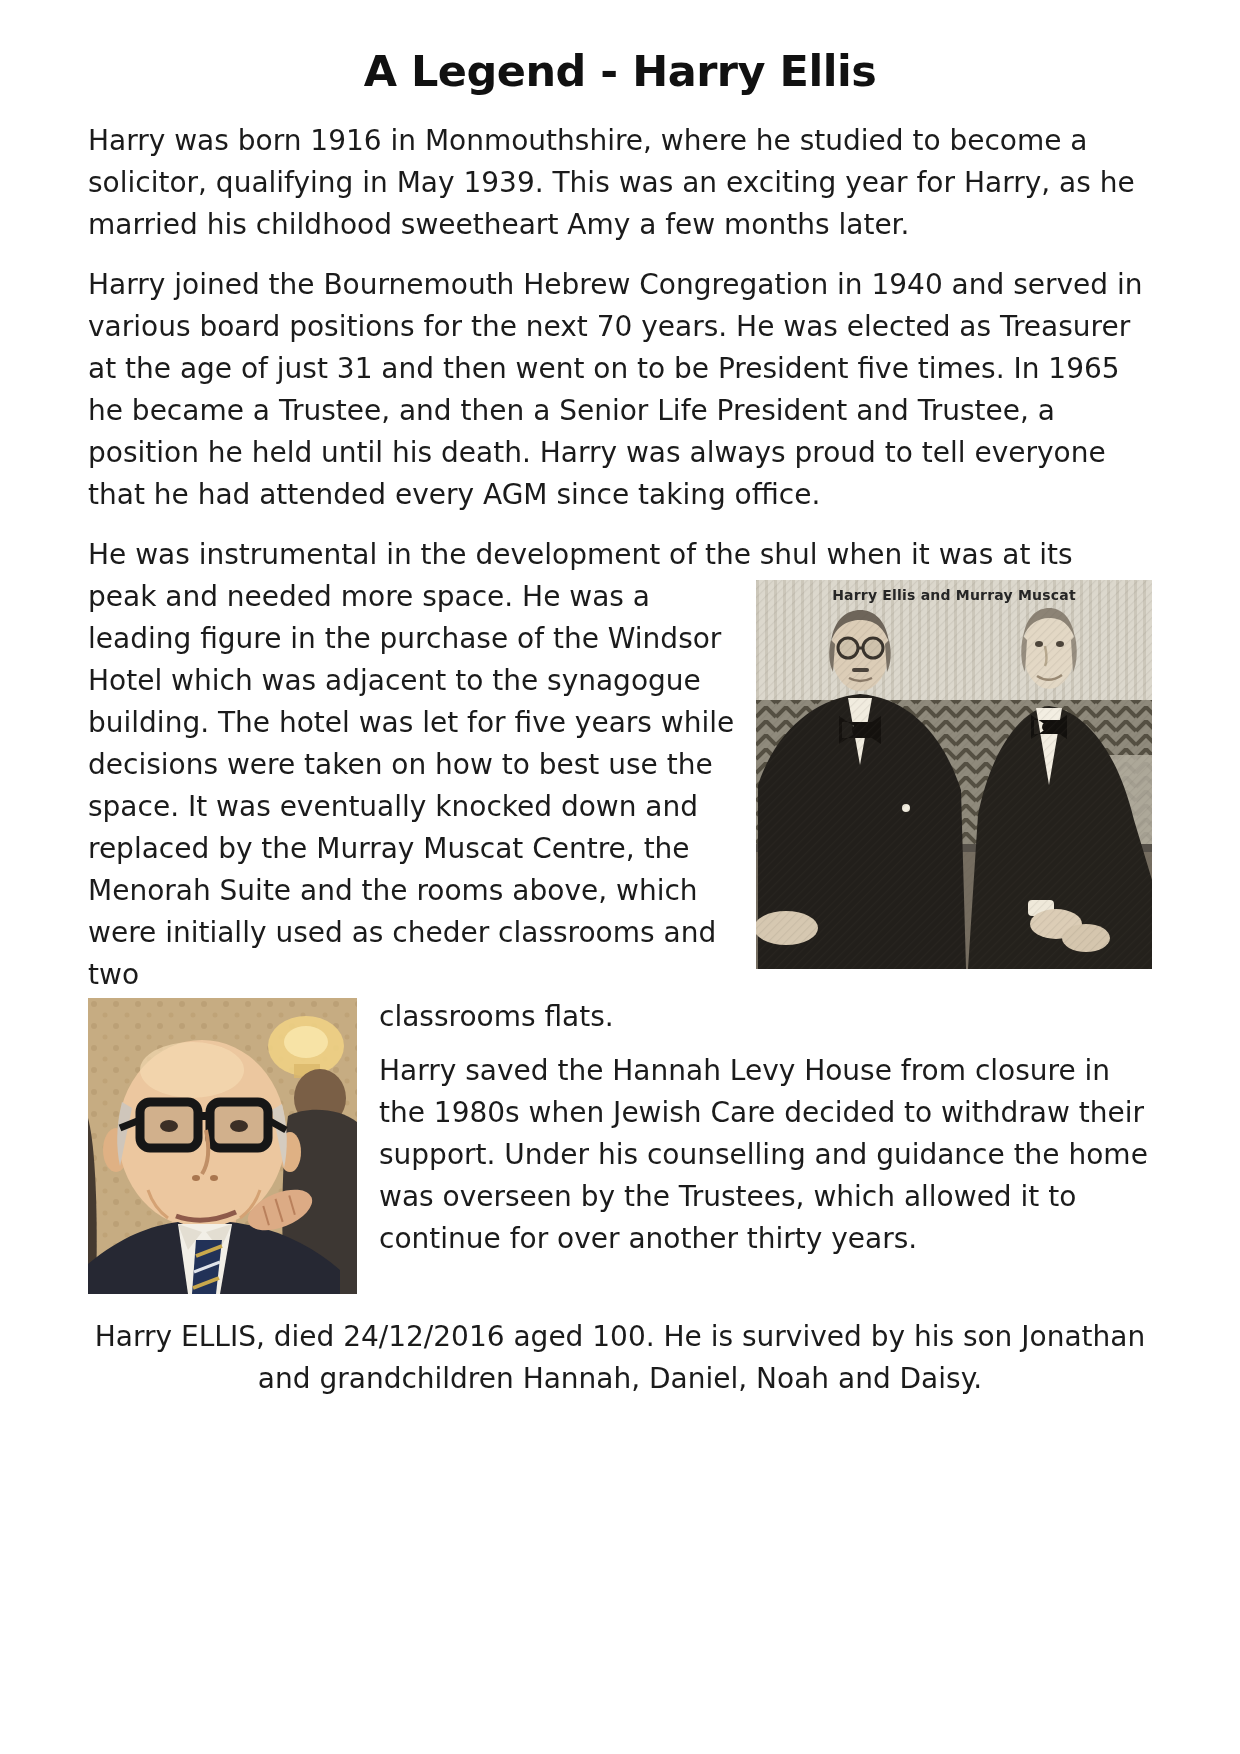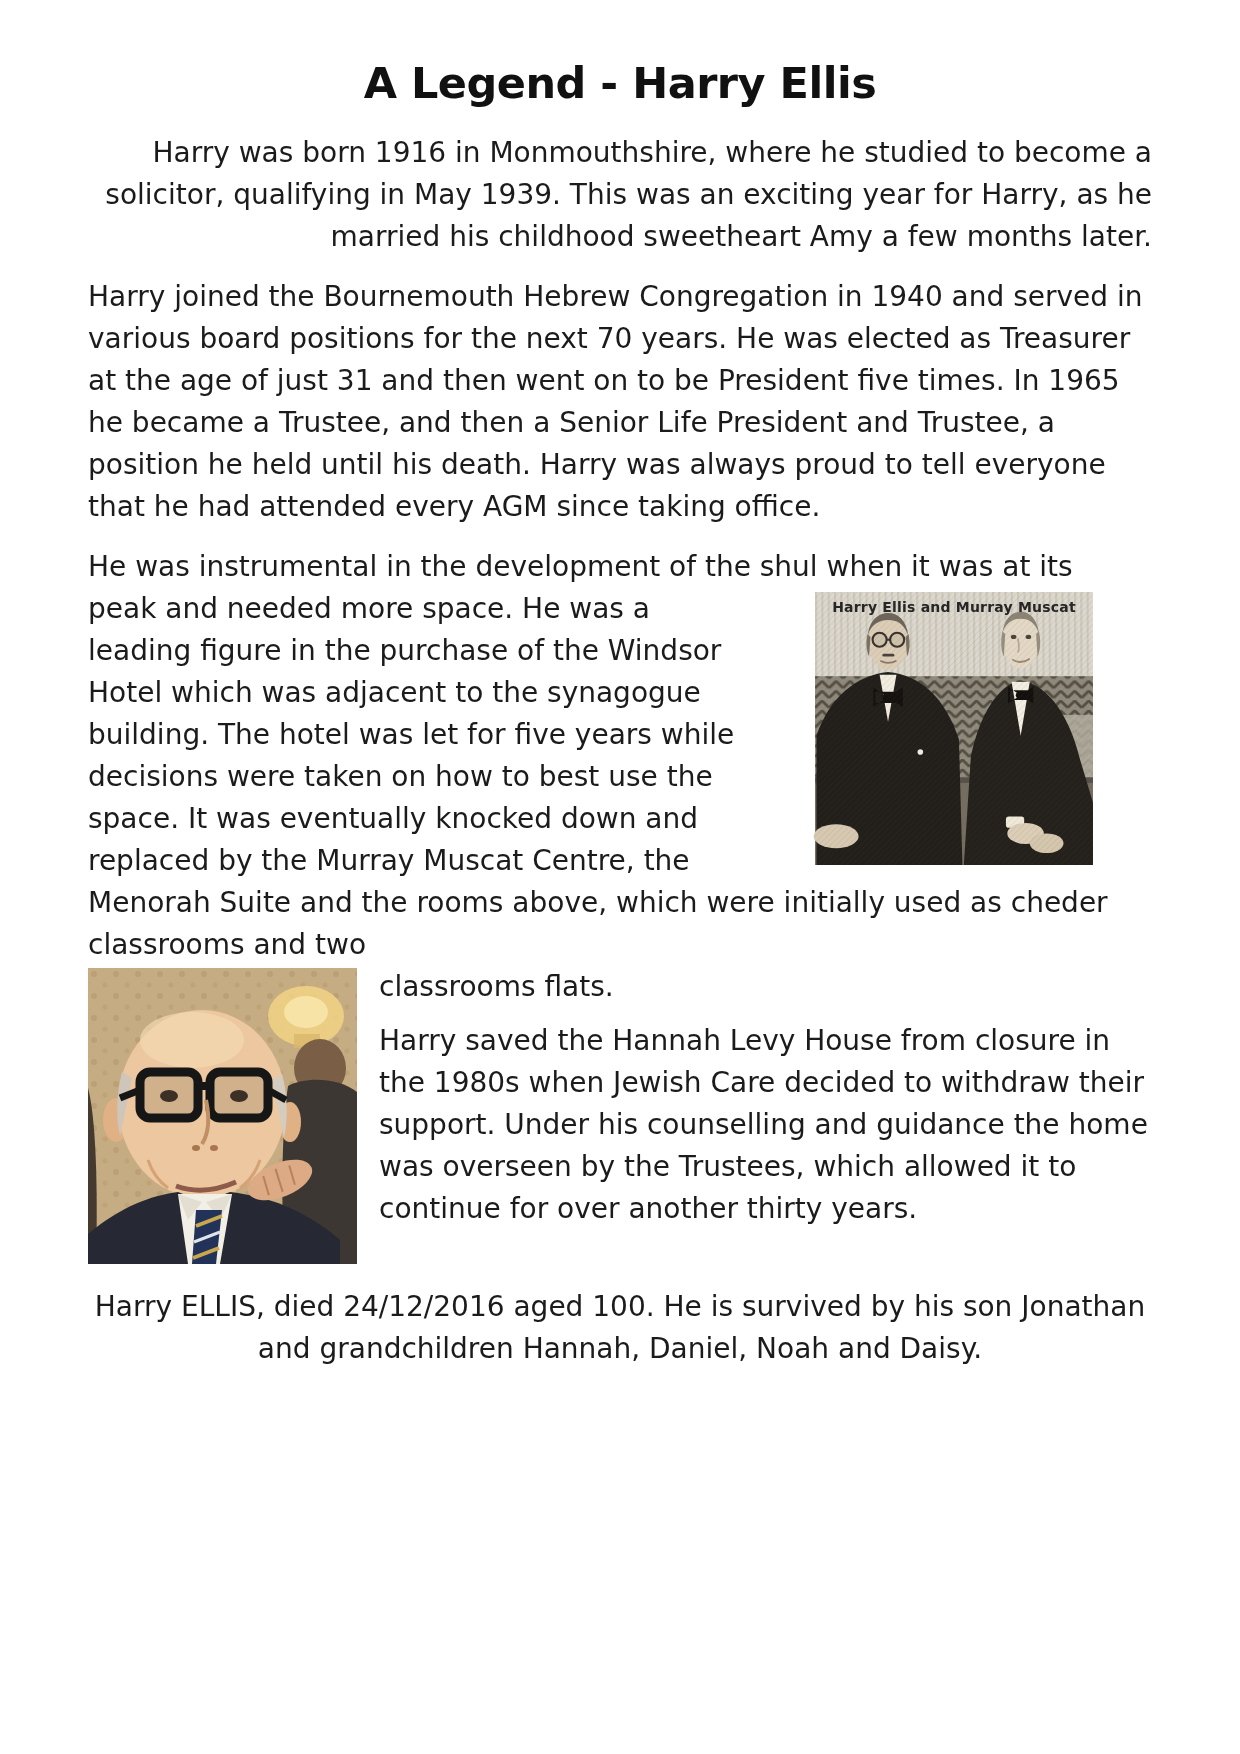--- a/index.html
+++ b/index.html
@@ -4,47 +4,47 @@
 <style>
   * { margin: 0; padding: 0; box-sizing: border-box; }
   html, body { background: #ffffff; }
   body {
     width: 1240px;
     min-height: 1754px;
     font-family: "DejaVu Sans", "Liberation Sans", sans-serif;
     color: #1b1b1b;
     margin: 0 auto;
   }
-  .page { padding: 46px 88px 40px 88px; margin-top: 12px; }
+  .page { padding: 46px 88px 40px 88px; }
 
   h1.title {
     text-align: center;
     font-size: 43px;
     line-height: 50px;
     font-weight: bold;
     letter-spacing: -0.5px;
     color: #111111;
     margin-bottom: 24px;
   }
   .title-line { display: block; }
 
   p.para {
     font-size: 28px;
     line-height: 42px;
     margin: 0 0 18px 0;
     color: #1b1b1b;
   }
-  .centered { text-align: right; }
+  .centered { text-align: left; }
   .tight { margin-bottom: 0 !important; }
   .small-gap { margin-bottom: 12px !important; }
 
   figure.group-photo {
     float: right;
     width: 396px;
-    height: 273px;
+    height: 389px;
     margin: 4px 0 12px 18px;
     position: relative;
     overflow: hidden;
   }
   figure.group-photo svg { display: block; width: 100%; height: 100%; }
   .group-caption {
     position: absolute;
     top: 7px; left: 0; right: 0;
     text-align: center;
     font-size: 14px;

